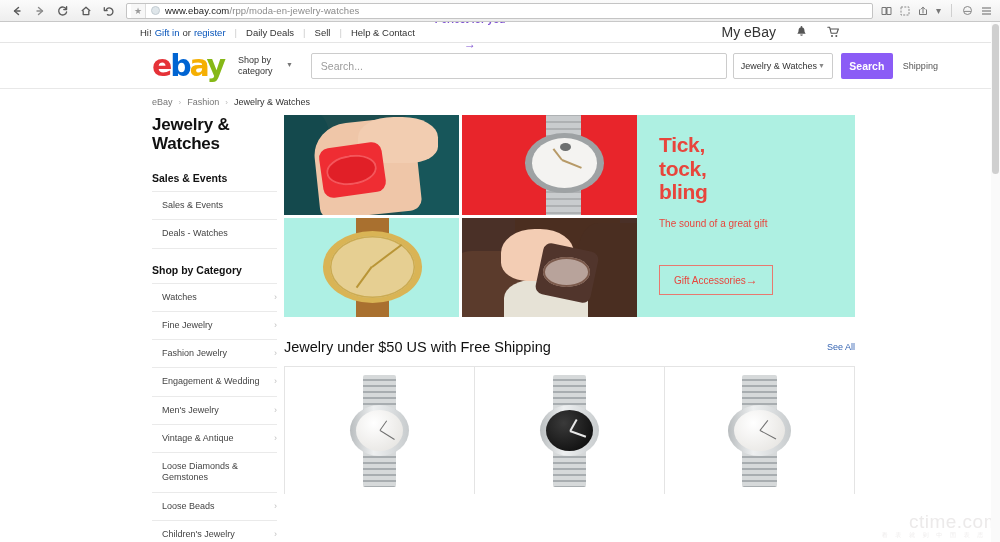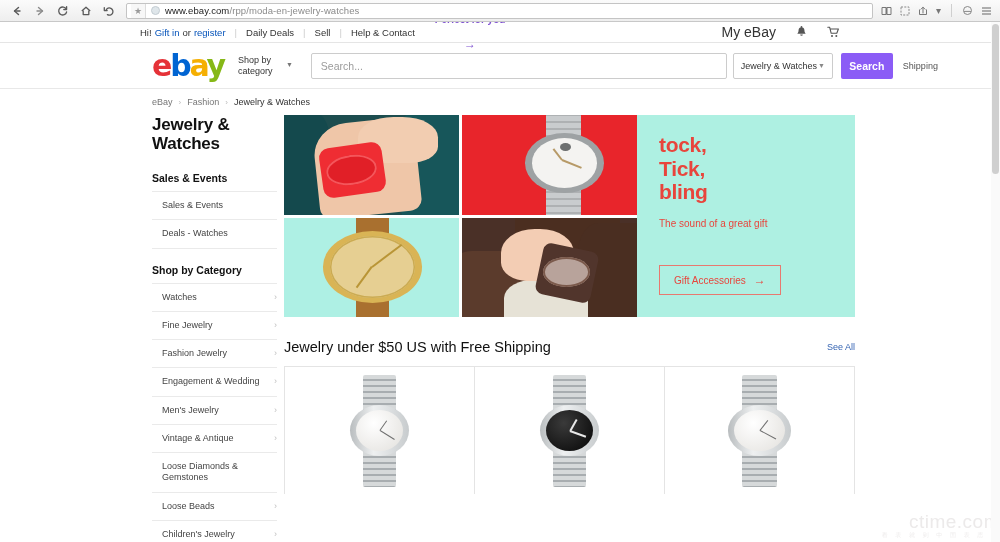--- a/index.html
+++ b/index.html
@@ -192,21 +192,21 @@
     background: #aef0e2;
     padding: 18px 0 0 22px;
     position: relative;
   }
   .hero-h { color: #e8453c; font-size: 21px; font-weight: 700; line-height: 1.12; letter-spacing: -.3px; }
   .hero-sub { color: #e8453c; font-size: 10px; margin-top: 14px; }
   .hero-btn {
     position: absolute; left: 22px; bottom: 22px;
     border: 1px solid #e8796f; color: #e8453c;
     font-size: 10px; padding: 7px 14px;
-    display: flex; align-items: center; gap: 8px;
+    display: flex; align-items: center; gap: 0;
     background: transparent;
   }
   .hero-btn .arr { font-size: 12px; }
 
   
   .strip-head { display: flex; align-items: center; margin-top: 22px; }
   .strip-title { font-size: 14.5px; color: #111; font-weight: 400; }
   .strip-seeall { margin-left: auto; font-size: 9px; color: #3665b3; }
 
   .cards { display: flex; margin-top: 11px; border: 1px solid #e4e4e4; border-bottom: none; height: 128px; }
@@ -487,22 +487,22 @@
               <div class="tD-arm2"></div>
               <div class="tD-coat"></div>
               <div class="tD-sweater"></div>
               <div class="tD-hand"></div>
               <div class="tD-wband"></div>
               <div class="tD-wface"></div>
             </div>
           </div>
 
           <div class="heropanel">
+            <div class="hero-h">Tick,</div>
             <div class="hero-h">tock,</div>
-            <div class="hero-h">Tick,</div>
             <div class="hero-h">bling</div>
             <div class="hero-sub">The sound of a great gift</div>
             <div class="hero-btn">
               <span>Gift Accessories</span>
               <span class="arr">→</span>
             </div>
           </div>
         </div>
 
         <div class="strip-head">

